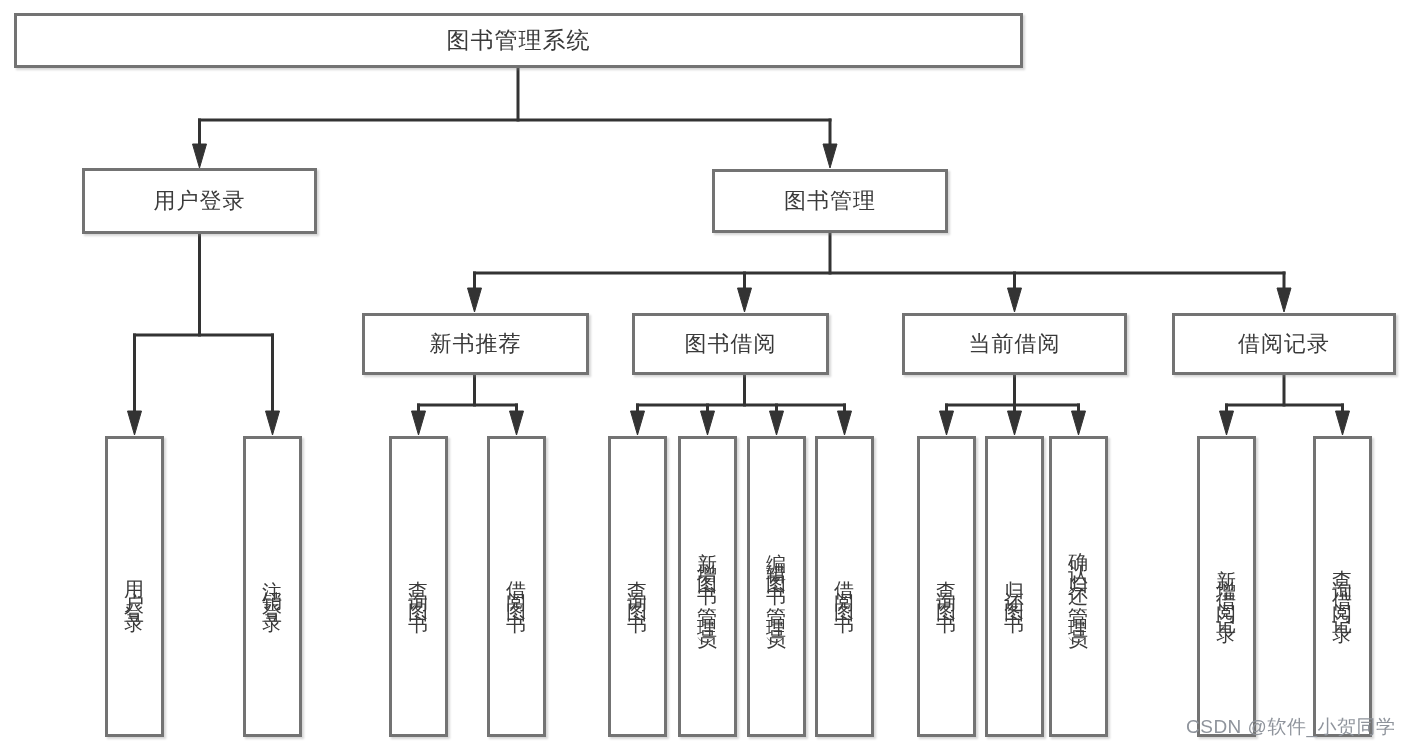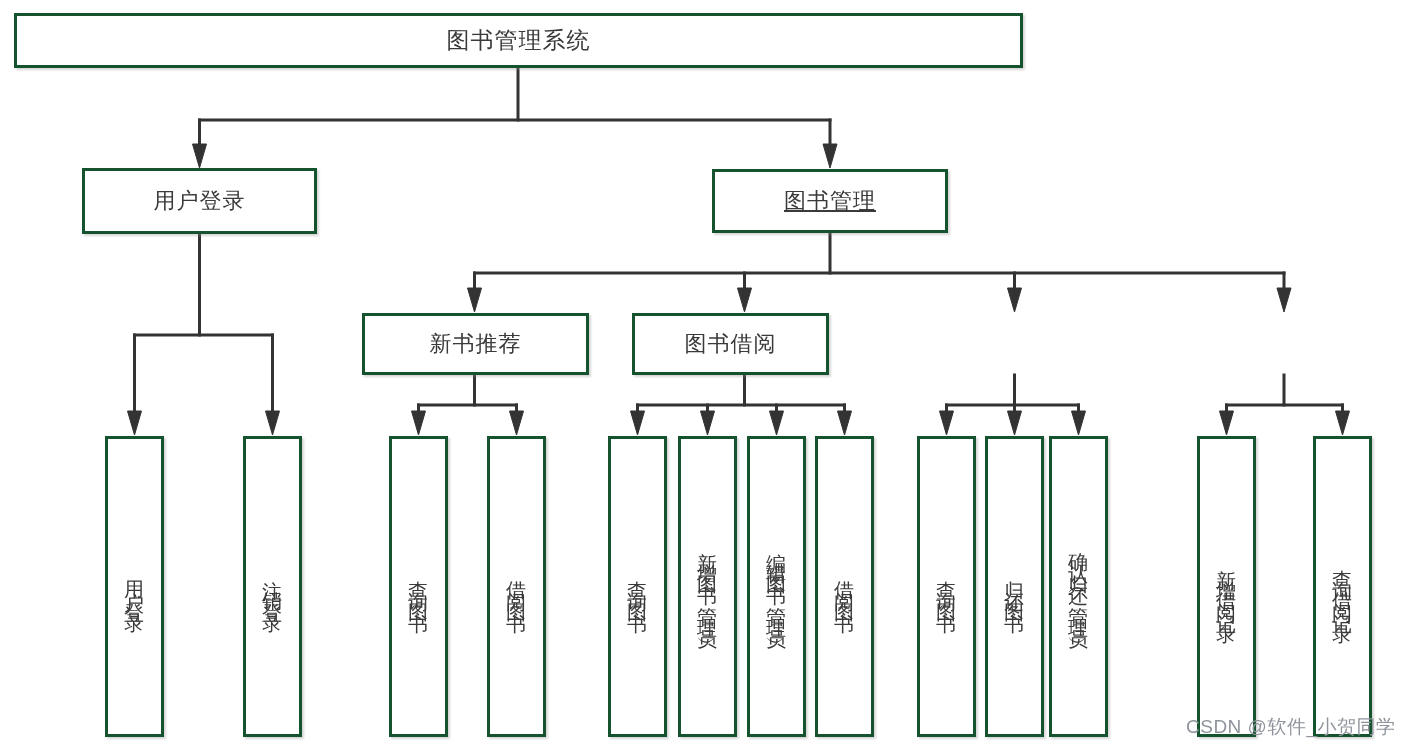--- a/index.html
+++ b/index.html
@@ -4,21 +4,21 @@
 <style>
   html,body{margin:0;padding:0;background:#ffffff;}
   .canvas{
     position:relative;width:1405px;height:747px;background:#ffffff;
     font-family:"Liberation Sans","DejaVu Sans",sans-serif;overflow:hidden;
   }
   .connectors{position:absolute;left:0;top:0;width:1405px;height:747px;z-index:0;}
   .connectors line{stroke:#333333;stroke-width:3;stroke-linecap:square;}
   .connectors polygon{fill:#333333;stroke:#333333;stroke-width:1;}
   .box{
-    position:absolute;background:#ffffff;border:3px solid #14532d;box-sizing:border-box;
+    position:absolute;background:#ffffff;border:3px solid #737373;box-sizing:border-box;
     display:flex;align-items:center;justify-content:center;color:#3a3a3a;z-index:1;
     box-shadow:2px 2px 2px rgba(140,140,140,0.35);
   }
   .hbox{font-size:22px;letter-spacing:1px;white-space:nowrap;}
   .hbox.root{font-size:23px;}
   .vbox{
     writing-mode:vertical-rl;text-orientation:mixed;
     font-size:20px;letter-spacing:11px;line-height:1;
     width:59px;top:436px;height:301px;
   }
@@ -103,24 +103,26 @@
       <line x1="1226.5" y1="405" x2="1226.5" y2="413"></line>
       <polygon points="1219.5,411 1233.5,411 1226.5,435"></polygon>
       <line x1="1342.5" y1="405" x2="1342.5" y2="413"></line>
       <polygon points="1335.5,411 1349.5,411 1342.5,435"></polygon>
     </g>
   </svg>
 
   <div class="box hbox root" style="left:14px;top:13px;width:1009px;height:55px;">图书管理系统</div>
 
   <div class="box hbox" style="left:82px;top:168px;width:235px;height:66px;">用户登录</div>
-  <div class="box hbox" style="left:712px;top:169px;width:236px;height:64px;text-decoration:underline;">图书管理</div>
+  <div class="box hbox" style="left:712px;top:169px;width:236px;height:64px;">图书管理</div>
 
   <div class="box hbox" style="left:362px;top:313px;width:227px;height:62px;">新书推荐</div>
   <div class="box hbox" style="left:632px;top:313px;width:197px;height:62px;">图书借阅</div>
+  <div class="box hbox" style="left:902px;top:313px;width:225px;height:62px;">当前借阅</div>
+  <div class="box hbox" style="left:1172px;top:313px;width:224px;height:62px;">借阅记录</div>
 
   <div class="box vbox" style="left:105px;">用户登录</div>
   <div class="box vbox" style="left:243px;">注销登录</div>
 
   <div class="box vbox" style="left:389px;">查询图书</div>
   <div class="box vbox" style="left:487px;">借阅图书</div>
 
   <div class="box vbox" style="left:608px;">查询图书</div>
   <div class="box vbox" style="left:678px;">新增图书（管理员）</div>
   <div class="box vbox" style="left:747px;">编辑图书（管理员）</div>

